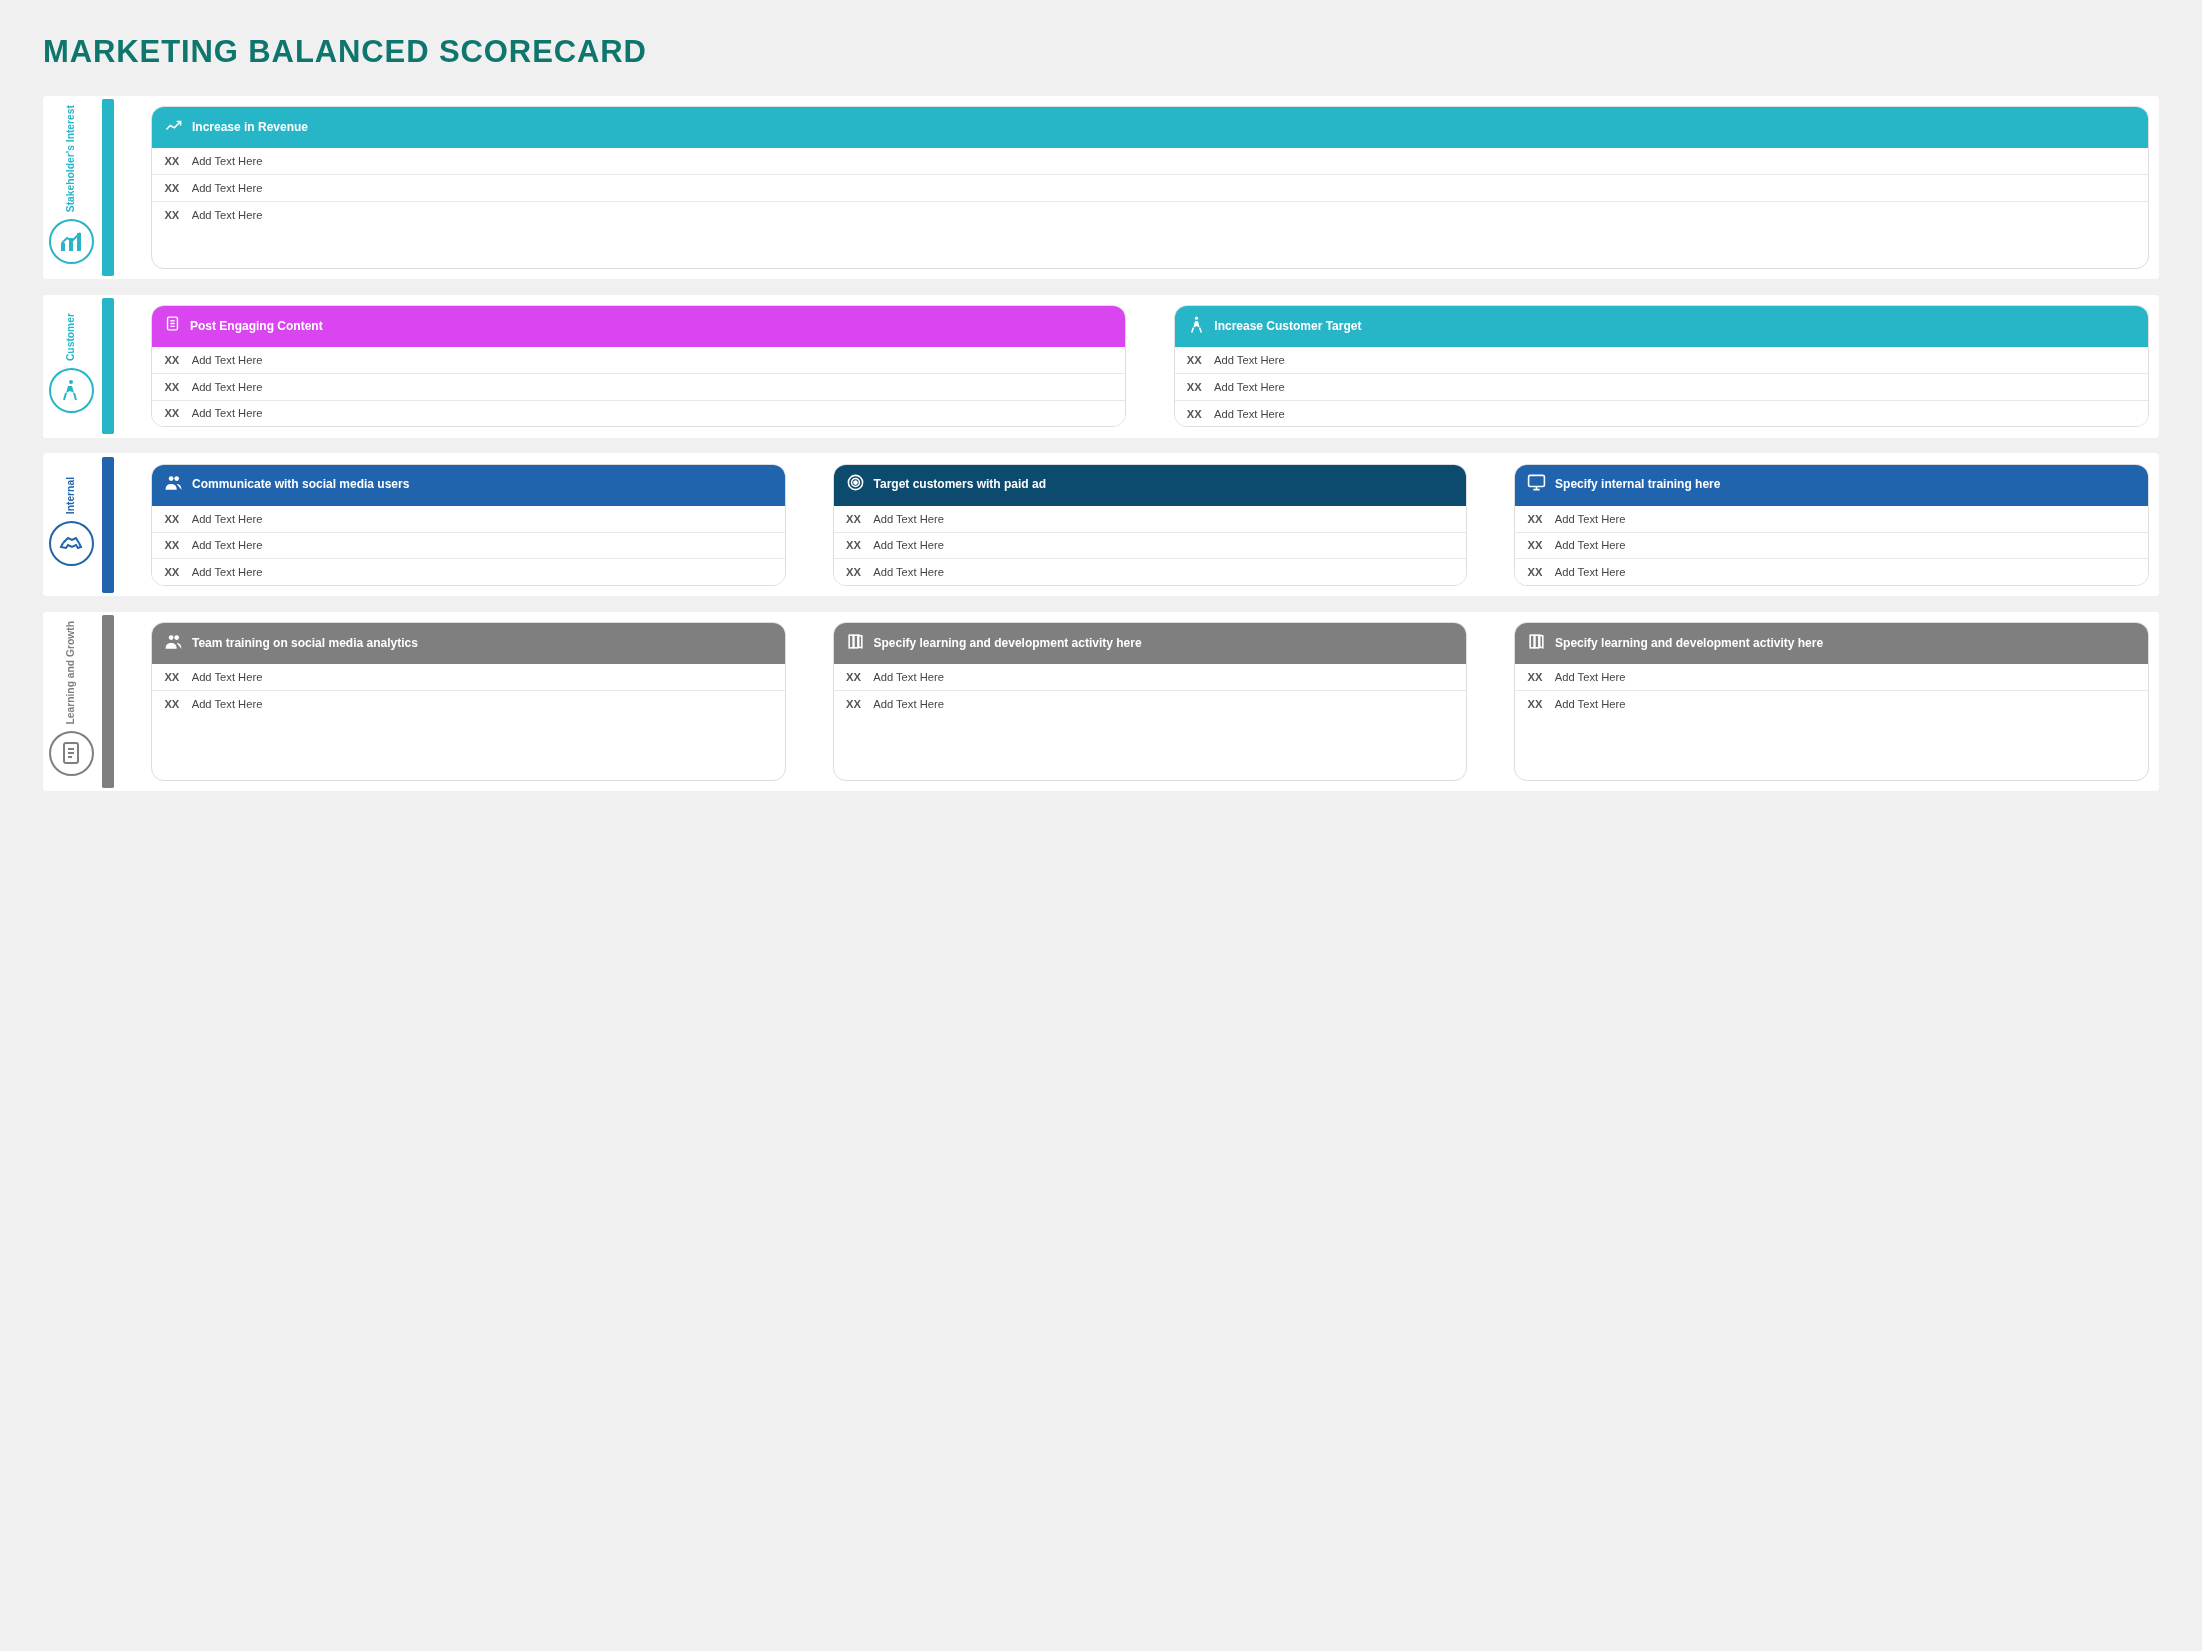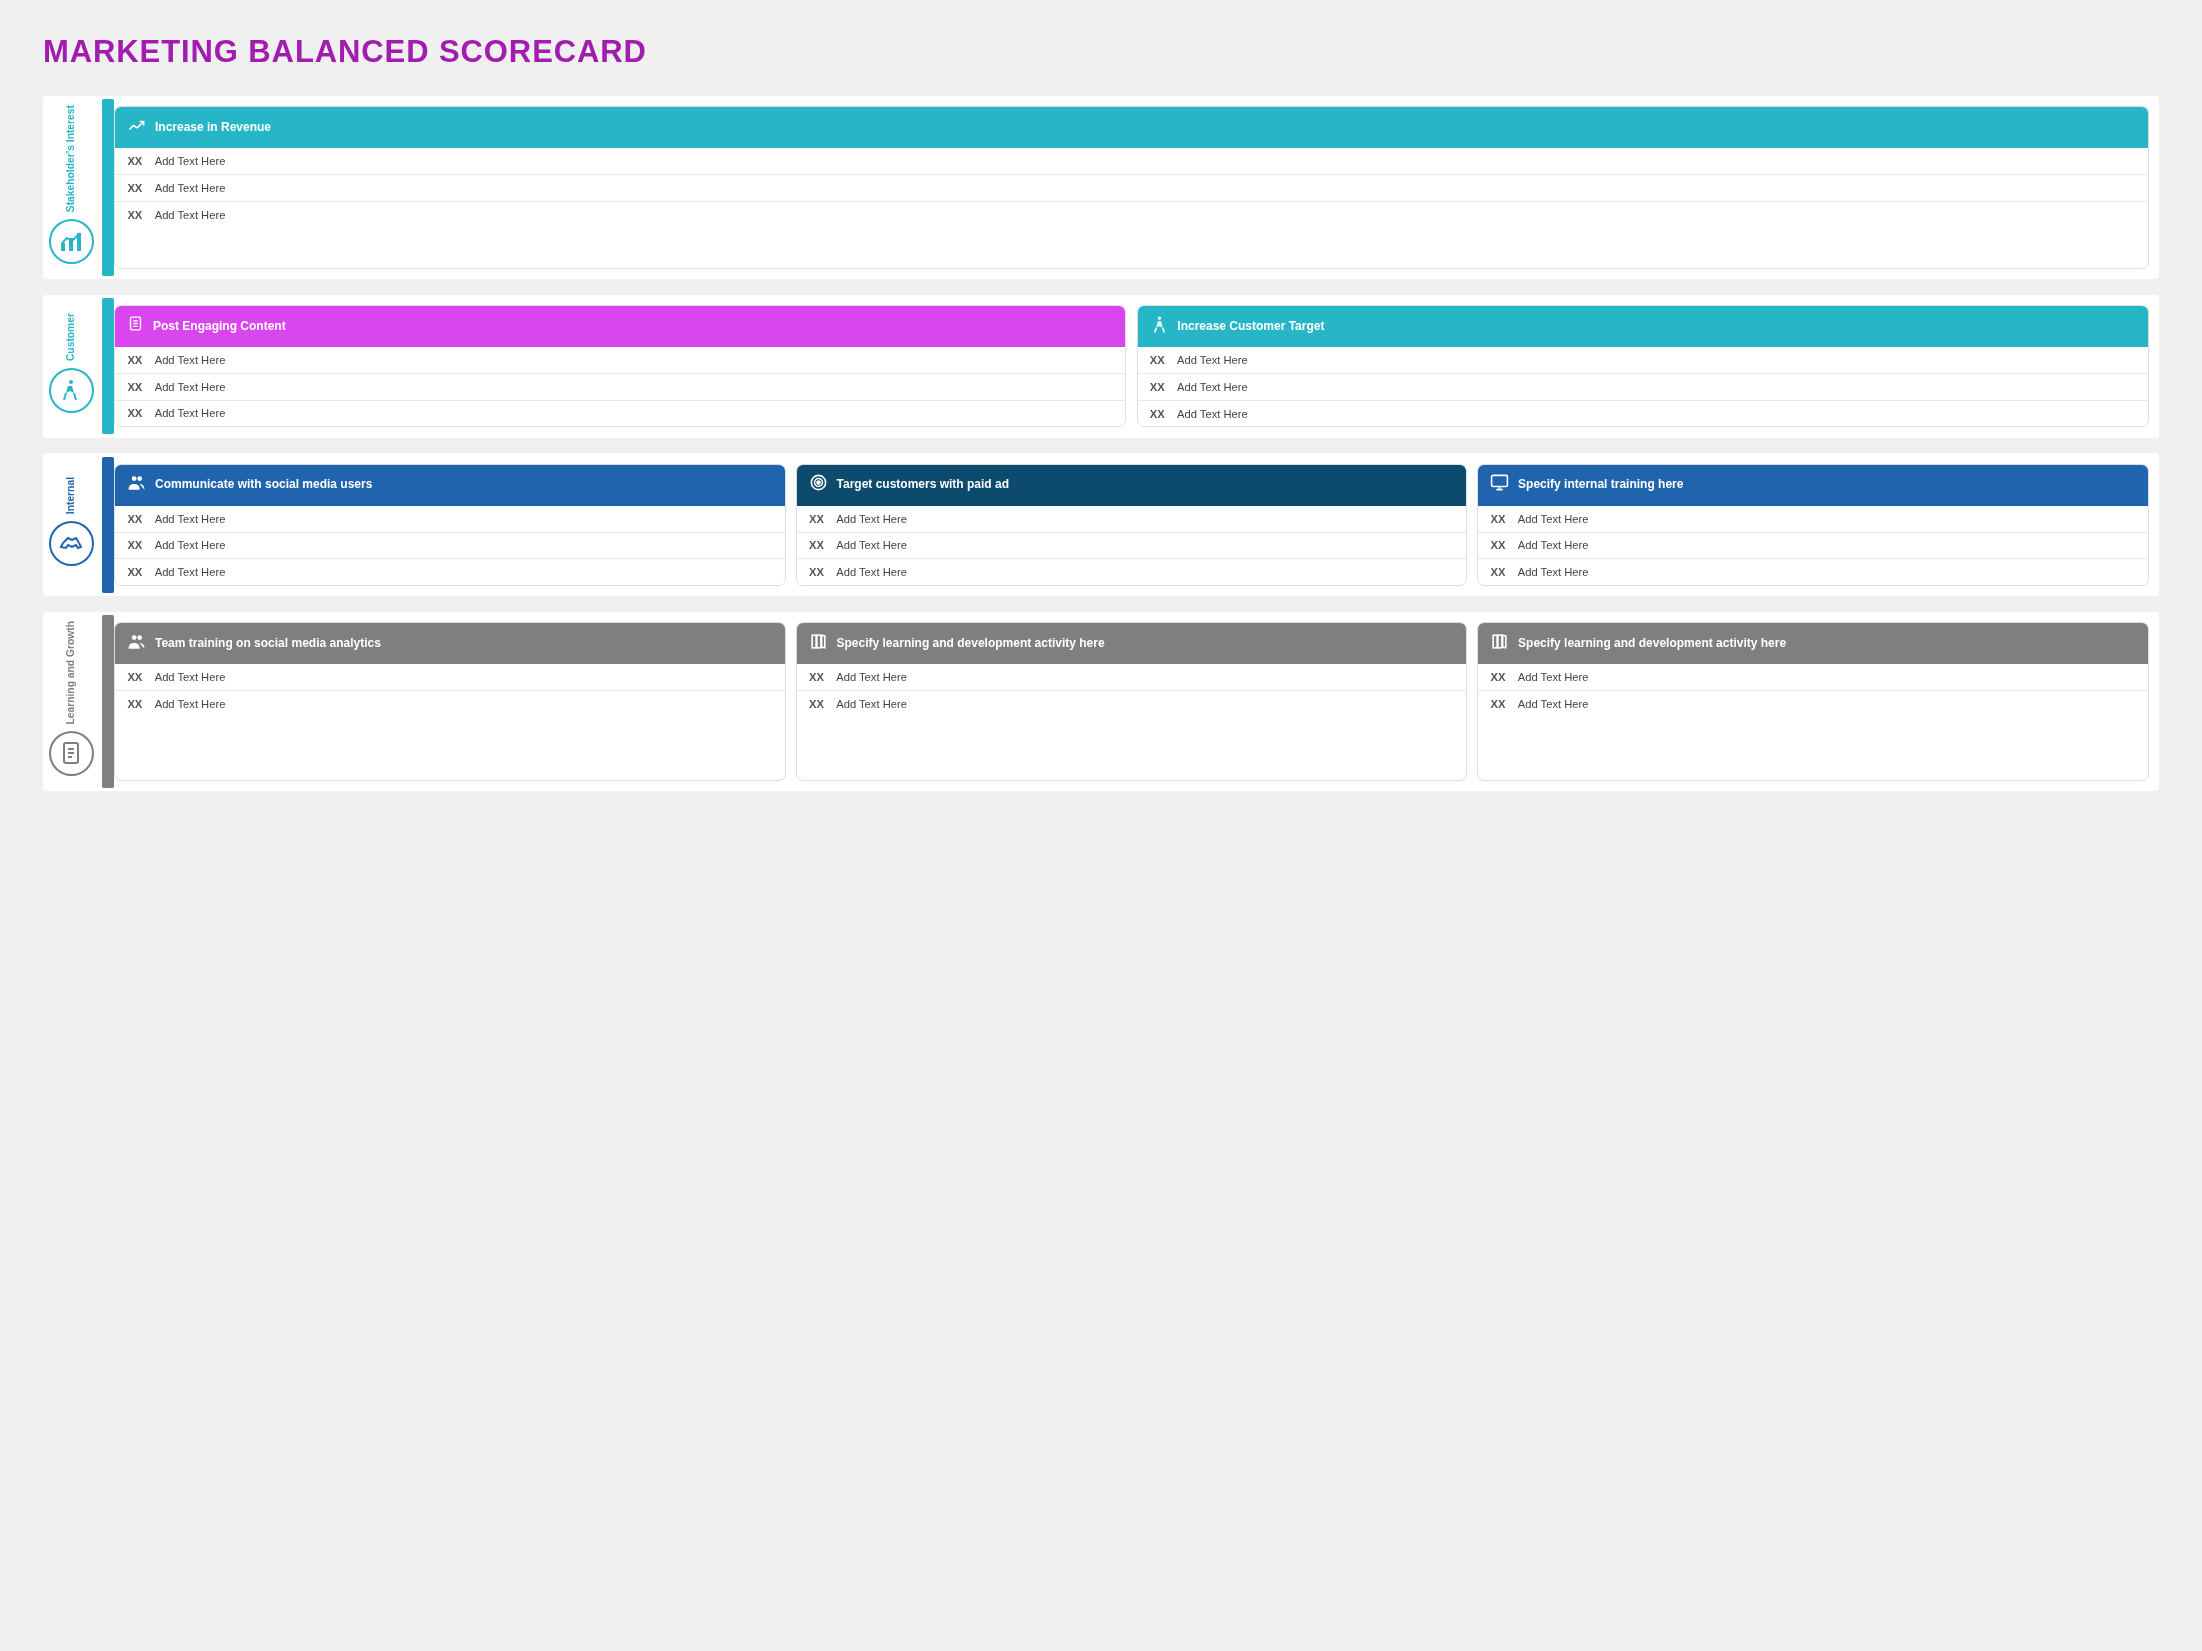--- a/index.html
+++ b/index.html
@@ -5,21 +5,21 @@
     * { box-sizing: border-box; margin: 0; padding: 0; }
     body {
       background: #f0f0f0;
       font-family: 'Segoe UI', Arial, sans-serif;
       padding: 34px 43px;
       min-height: 100vh;
     }
     .main-title {
       font-size: 31px;
       font-weight: 900;
-      color: #a21caf;
+      color: #0f766e;
       letter-spacing: 0.9px;
       margin-bottom: 26px;
       text-transform: uppercase;
     }
     .scorecard {
       display: flex;
       flex-direction: column;
       gap: 15.5px;
     }
     .row-section {
@@ -70,22 +70,23 @@
       display: flex;
       align-items: stretch;
       gap: 10.3px;
       padding: 10.3px 10.3px 10.3px 0;
     }
     .card {
       flex: 1;
       display: flex;
       flex-direction: column;
       border: 0.9px solid #ddd;
-      border-radius: 7px;
+      border-radius: 13px;
       overflow: hidden;
+      margin-left: 37px;
     }
     .card-header {
       display: flex;
       align-items: center;
       gap: 8.6px;
       padding: 8.6px 12px;
       font-weight: 700;
       font-size: 12px;
       color: #fff;
       min-height: 41px;

